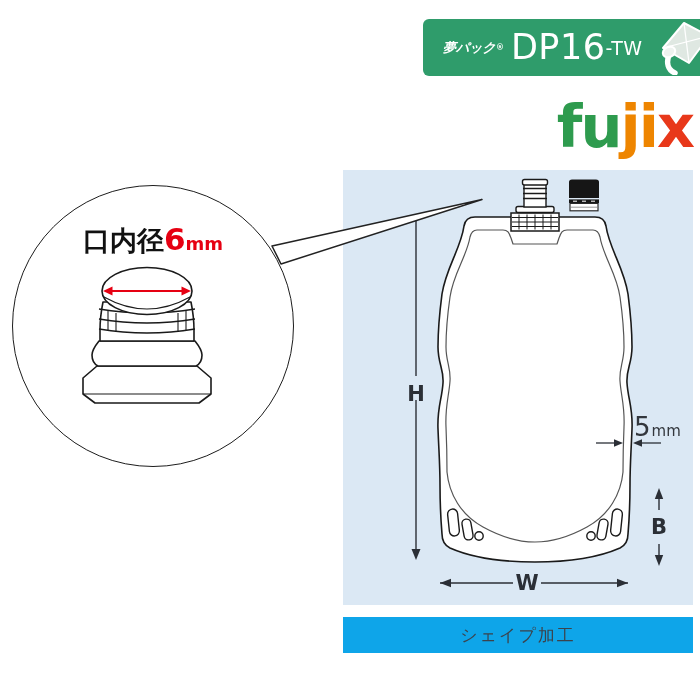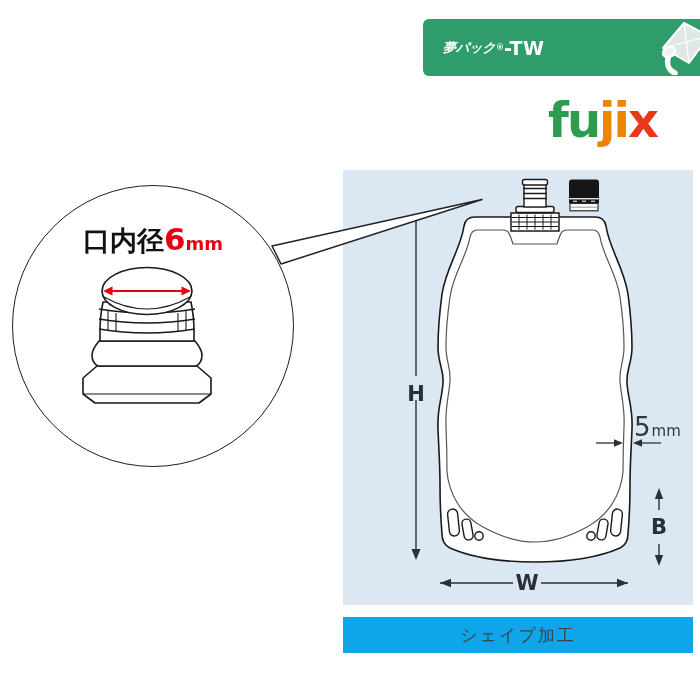--- a/index.html
+++ b/index.html
@@ -6,26 +6,26 @@
   html,body { width:700px; height:700px; }
   body { position:relative; width:700px; height:700px; background:#ffffff; overflow:hidden;
          font-family:"DejaVu Sans","Liberation Sans",sans-serif; }
 
   
   .badge { position:absolute; left:423px; top:19px; width:295px; height:57px;
            border-radius:6px; display:flex; align-items:center; padding-left:20px; }
   .badge-series { color:#fff; font-size:13px; font-weight:bold; font-style:italic; white-space:nowrap; }
   .badge-reg { color:#fff; font-size:8px; font-style:normal; vertical-align:2px; }
   .badge-model { color:#fff; font-size:35px; font-weight:500; letter-spacing:.5px; margin-left:7px; line-height:1; }
-  .badge-suffix { color:#fff; font-size:19px; font-weight:700; vertical-align:11px; letter-spacing:.5px; }
+  .badge-suffix { color:#fff; font-size:19px; font-weight:400; vertical-align:11px; letter-spacing:.5px; }
   .badge-icon { position:absolute; right:6px; top:2px; }
 
   
-  .fujix { position:absolute; left:548px; top:92px; width:145px; 
-           font-size:48px; font-weight:bold; letter-spacing:-2px; line-height:1.2; }
+  .fujix { position:absolute; left:548px; top:92px; width:145px; text-align:right;
+           font-size:59px; font-weight:bold; letter-spacing:-2px; line-height:1.2; }
 
   
   .callout-circle { position:absolute; left:12px; top:185px; width:282px; height:282px;
                     border:1.6px solid #1d1d1d; border-radius:50%; background:#fff; }
   .callout-text { position:absolute; left:12px; top:224px; width:282px; text-align:center;
                   white-space:nowrap; line-height:1; }
   .callout-label { font-size:27px; font-weight:bold; color:#111;margin-top:44px; }
   .callout-value { font-size:31px; font-weight:bold; }
   .callout-unit  { font-size:18px; font-weight:bold; }
 
@@ -184,20 +184,21 @@
 
   <g>
     <line x1="110" y1="291" x2="184" y2="291" stroke="#e60012" stroke-width="2.2"></line>
     <path d="M 103,291 L 112.5,286.5 L 112.5,295.5 Z" fill="#e60012"></path>
     <path d="M 191,291 L 181.5,286.5 L 181.5,295.5 Z" fill="#e60012"></path>
   </g>
 </svg>
 
 <div class="badge" style="background-color: rgb(47, 156, 107);">
   <span class="badge-series"><span>夢パック</span><span class="badge-reg">®</span></span>
+  <span class="badge-model">DP16</span>
     <span class="badge-suffix">-TW</span>
   <span class="badge-icon">
     <svg width="58" height="54" viewBox="0 0 58 54">
       <polygon points="30,2 55,15 35,42 9,27" fill="#dfe8e2" stroke="#ffffff" stroke-width="2" stroke-linejoin="round"></polygon>
       <line x1="30" y1="2" x2="35" y2="42" stroke="#ffffff" stroke-width="1.2"></line>
       <line x1="9" y1="27" x2="55" y2="15" stroke="#ffffff" stroke-width="1.2"></line>
       <path d="M 15,34 C 12,42 14,49 21,52" fill="none" stroke="#ffffff" stroke-width="5.5" stroke-linecap="round"></path>
       <ellipse cx="15" cy="31" rx="6.5" ry="5" fill="#eef3ef" stroke="#ffffff" stroke-width="2" transform="rotate(-28 15 31)"></ellipse>
     </svg>
   </span>

